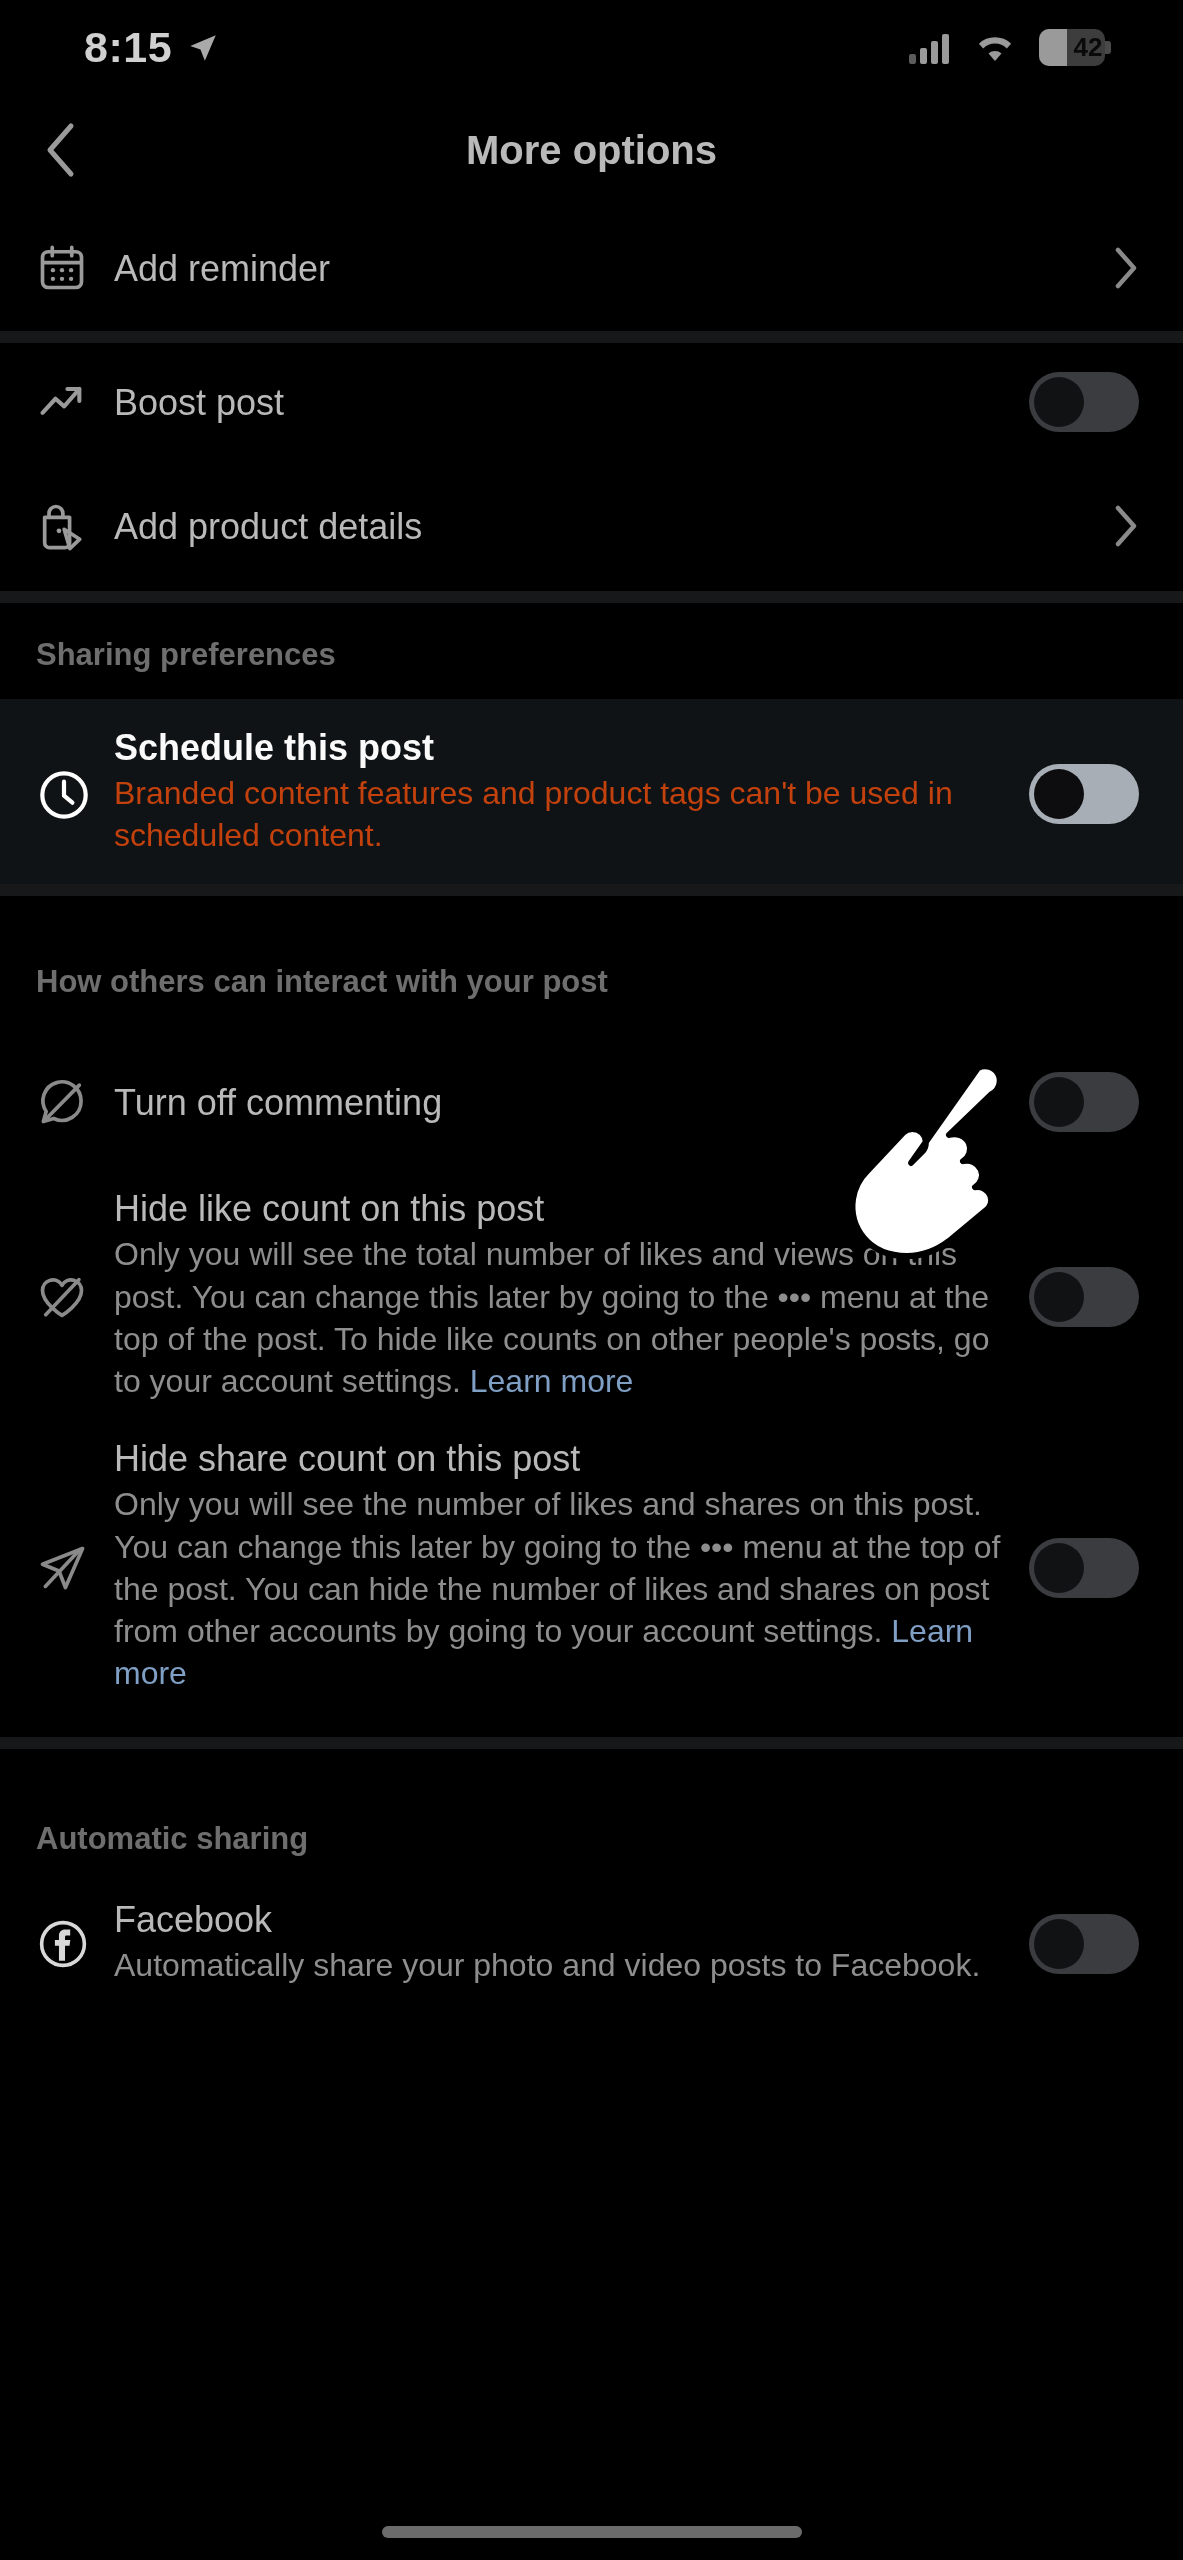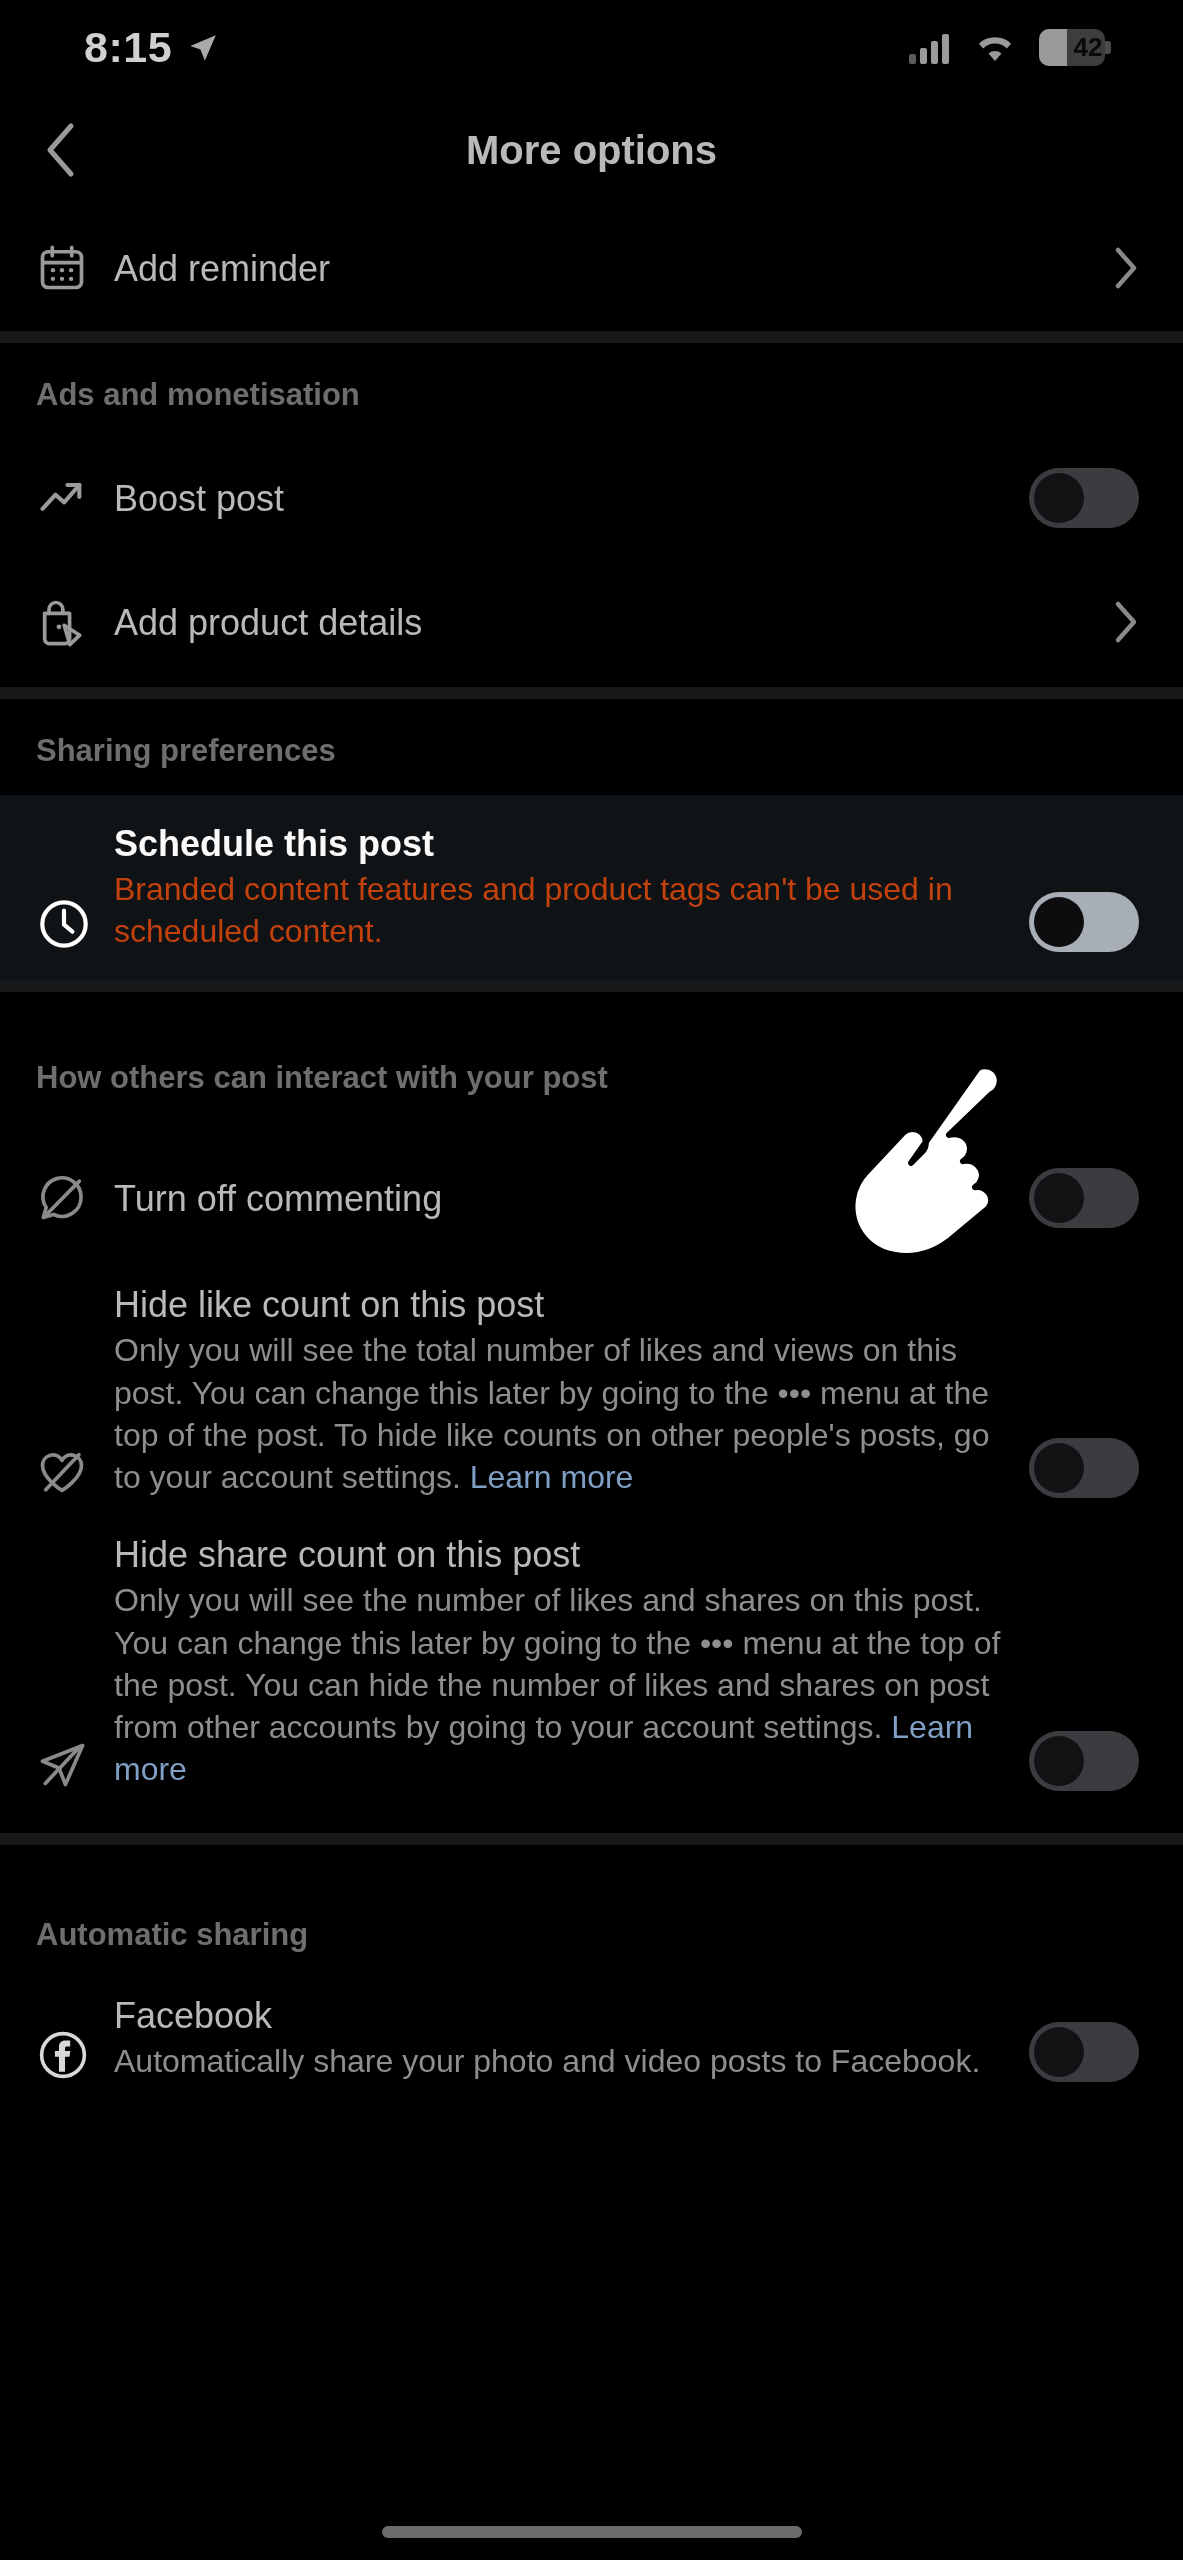--- a/index.html
+++ b/index.html
@@ -31,21 +31,21 @@
   .battery-cap { position:absolute; right:0; top:12px; width:6px; height:13px;
                  border-radius:0 3px 3px 0; background:#4a4a4a; }
 
   
   .header { height:110px; display:flex; align-items:center; position:relative; }
   .back-btn { position:absolute; left:30px; top:50%; transform:translateY(-50%);
               width:60px; height:60px; display:flex; align-items:center; justify-content:center; }
   .header-title { width:100%; text-align:center; font-size:40px; font-weight:700; color:#b9b9b9; }
 
   
-  .row { display:flex; align-items:flex-end; padding:0 44px 0 36px; position:relative; }
+  .row { display:flex; align-items:center; padding:0 44px 0 36px; position:relative; }
   .row-icon { width:78px; min-width:78px; display:flex; align-items:flex-start;
               justify-content:flex-start; padding-top:4px; }
   .row-body { flex:1; padding-right:20px; }
   .row-title { font-size:36px; color:#b9b9b9; line-height:1.25; }
   .row-title.bright { color:#fafafa; font-weight:700; }
   .row-desc { font-size:32px; color:#8e8e8e; line-height:1.32; margin-top:2px; }
   .link { color:#7f9fc4; }
   .row-trail { min-width:100px; display:flex; align-items:flex-start; justify-content:flex-end;
                padding-top:2px; }
 
@@ -149,21 +149,20 @@
     </div>
     <span class="row-trail">
       <svg class="chev-right" width="26" height="44" viewBox="0 0 26 44">
         <path d="M5 4 L21 22 L5 40" stroke="#8a8a8a" stroke-width="4.5" fill="none" stroke-linecap="round" stroke-linejoin="round"></path>
       </svg>
     </span>
   </div>
 
   <div class="divider"></div>
 
-  <div class="section-head">Ads and monetisation</div>
 
   <div class="row row-simple">
     <span class="row-icon">
       <svg width="52" height="52" viewBox="0 0 24 24">
         <path d="M3 17 L9 10.5 L13 14 L20 6" stroke="#9a9a9a" stroke-width="1.9" fill="none" stroke-linecap="round" stroke-linejoin="round"></path>
         <path d="M14.5 6 H20 V11.5" stroke="#9a9a9a" stroke-width="1.9" fill="none" stroke-linecap="round" stroke-linejoin="round"></path>
       </svg>
     </span>
     <div class="row-body">
       <div class="row-title">Boost post</div>

